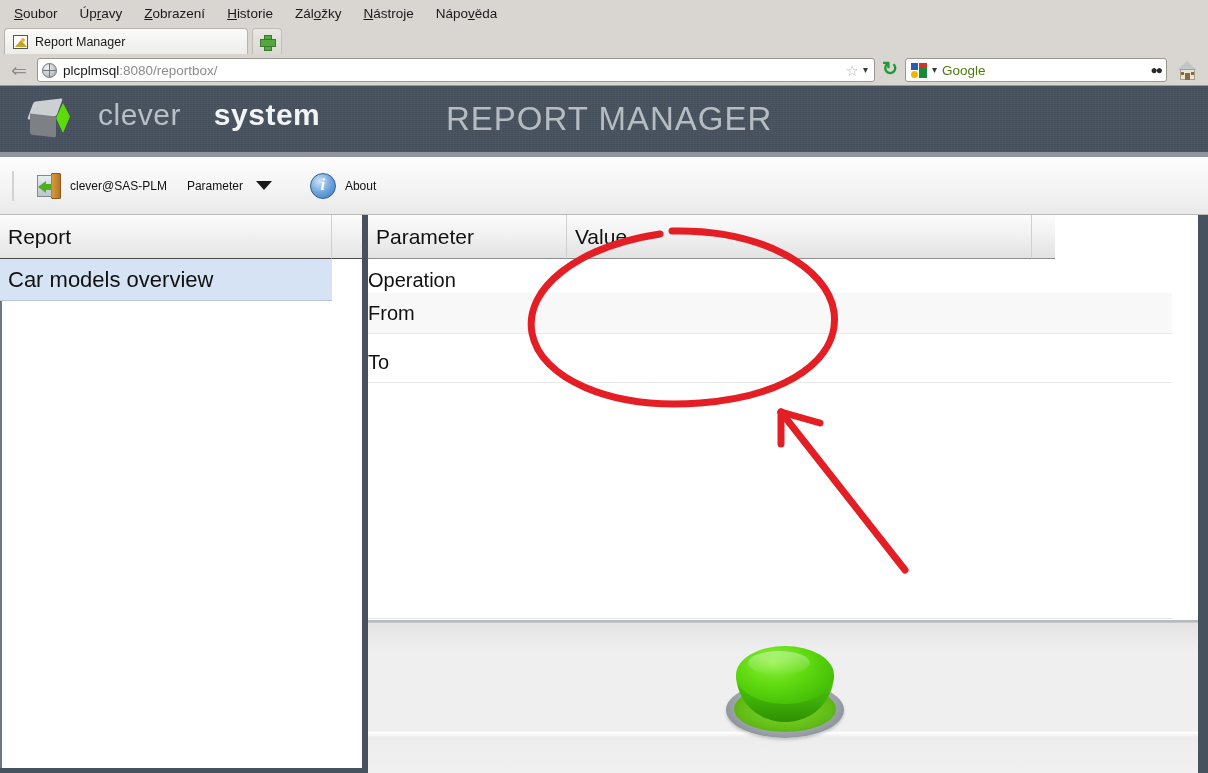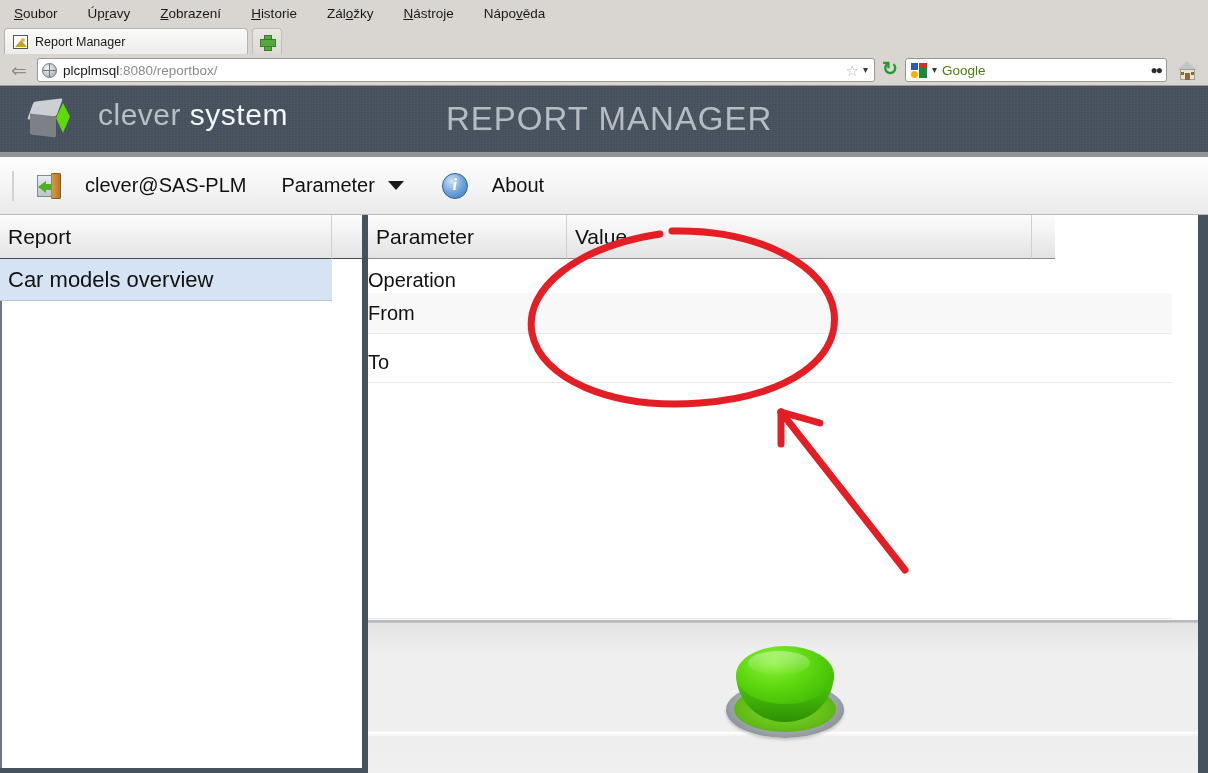--- a/index.html
+++ b/index.html
@@ -8,21 +8,21 @@
     font-family: "Liberation Sans", sans-serif;
     background: #ffffff;
     overflow: hidden;
   }
   #root { position: relative; width: 1208px; height: 773px; }
 
   
   .ff-menubar {
     position: absolute; left: 0; top: 0; width: 1208px; height: 26px;
     background: #d9d6d2;
-    display: flex; align-items: center; padding-left: 5px; gap: 12px;
+    display: flex; align-items: center; padding-left: 5px; gap: 4px;
   }
   .ff-menu-item {
     font-size: 13.5px; color: #1a1a1a; padding: 2px 9px;
     white-space: nowrap; cursor: default;
   }
   .ff-menu-item u { text-decoration: underline; }
 
   .ff-tabstrip {
     position: absolute; left: 0; top: 26px; width: 1208px; height: 28px;
     background: #d9d6d2;
@@ -167,39 +167,39 @@
   .logo-leaf {
     position: absolute; left: 27px; top: 9px; width: 14px; height: 30px;
     background: #5cdb0a;
     border-radius: 50% 50% 50% 50% / 40% 40% 60% 60%;
     clip-path: polygon(50% 0%, 100% 45%, 50% 100%, 0% 50%);
   }
   .logo-word {
     position: absolute; left: 98px; top: 98px; font-size: 30px; letter-spacing: 0.5px;
     color: #b9bfc4;
   }
-  .logo-word b { color: #f2f4f6; font-weight: normal; }
+  .logo-word b { color: #f2f4f6; font-weight: bold; margin-left: 24px; }
   .banner-title {
     position: absolute; left: 446px; top: 100px; font-size: 33px; letter-spacing: 1px;
     color: #b6bcc2;
   }
   .banner-underline {
     position: absolute; left: 0; top: 152px; width: 1208px; height: 5px; background: #8e949a;
   }
 
   
   .app-toolbar {
     position: absolute; left: 0; top: 157px; width: 1208px; height: 58px;
     background: linear-gradient(to bottom, #fdfdfd 0%, #f4f4f4 55%, #e9e9e9 100%);
     border-bottom: 1px solid #b9b9b9;
     display: flex; align-items: center; padding-left: 12px; gap: 0px;
   }
   .tb-sep { width: 2px; height: 30px; background: #d2d2d2; margin-right: 13px; }
   .tb-item { display: flex; align-items: center; gap: 9px; padding: 2px 10px; white-space: nowrap; }
-  .tb-label { font-size: 20px; color: #111; margin-left: 15px; }
+  .tb-label { font-size: 12px; color: #111; }
   .door-icon { position: relative; width: 24px; height: 26px; flex: 0 0 auto; }
   .door-frame {
     position: absolute; right: 0; top: 0; width: 10px; height: 26px;
     background: linear-gradient(to right, #d79b3a, #b5762a);
     border: 1px solid #8d5a1d; border-radius: 1px;
   }
   .door-panel {
     position: absolute; left: 0; top: 2px; width: 15px; height: 22px;
     background: linear-gradient(to bottom, #e9eef2, #b9c5cc);
     border: 1px solid #7d8b93;

